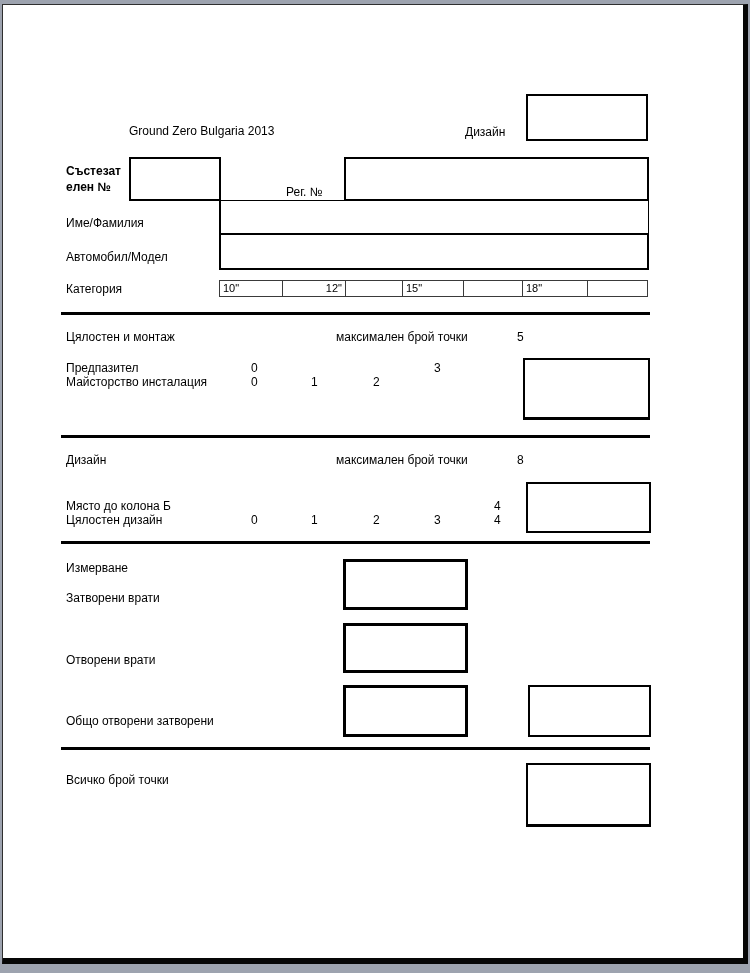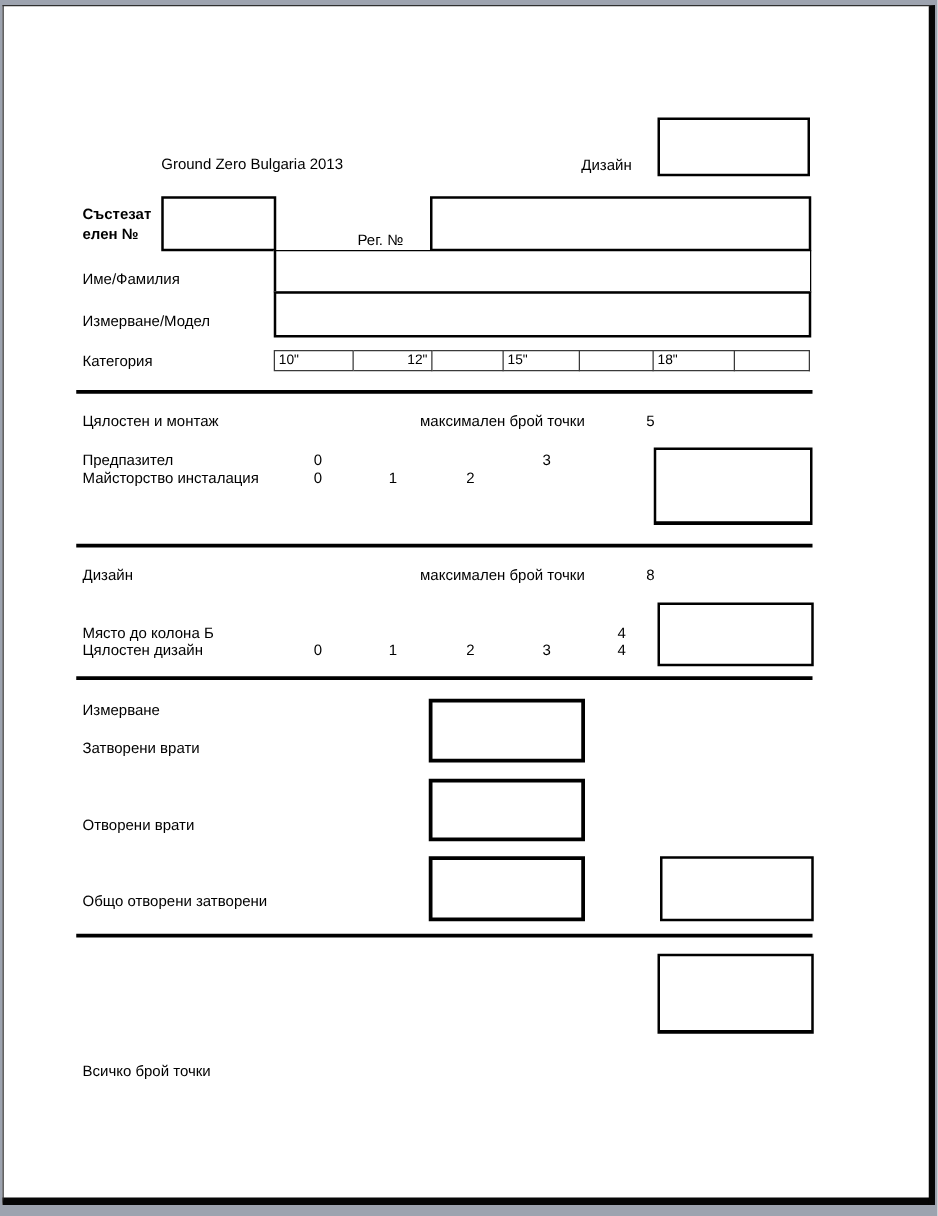--- a/index.html
+++ b/index.html
@@ -50,21 +50,21 @@
     <div>елен №</div>
   </div>
   <div class="box" style="left:126px;top:152px;width:92px;height:44px;"></div>
 
   <div class="t" style="left:283px;top:180px;">Рег. №</div>
   <div class="box" style="left:341px;top:152px;width:305px;height:44px;"></div>
 
   <div class="t" style="left:63px;top:211px;">Име/Фамилия</div>
   <div class="box" style="left:216px;top:195px;width:430px;height:34px;border-width:1px;border-left-width:2px;"></div>
 
-  <div class="t" style="left:63px;top:245px;">Измерване/Модел</div>
+  <div class="t" style="left:63px;top:245px;">Автомобил/Модел</div>
   <div class="box" style="left:216px;top:228px;width:430px;height:37px;"></div>
 
   <div class="t" style="left:63px;top:277px;">Категория</div>
   <div class="cat-row">
     <div class="cat-cell" style="width:64px;">10"</div>
     <div class="cat-cell right" style="width:63px;">12"</div>
     <div class="cat-cell" style="width:57px;"></div>
     <div class="cat-cell" style="width:61px;">15"</div>
     <div class="cat-cell" style="width:59px;"></div>
     <div class="cat-cell" style="width:65px;">18"</div>
@@ -129,16 +129,16 @@
 
   <div class="t" style="left:63px;top:648px;">Отворени врати</div>
   <div class="box bold" style="left:340px;top:618px;width:125px;height:50px;"></div>
 
   <div class="t" style="left:63px;top:709px;">Общо отворени затворени</div>
   <div class="box bold" style="left:340px;top:680px;width:125px;height:52px;"></div>
   <div class="box" style="left:525px;top:680px;width:123px;height:52px;"></div>
 
   <div class="divider" style="top:742px;"></div>
 
-  <div class="t" style="left:63px;top:845px;">Всичко брой точки</div>
+  <div class="t" style="left:63px;top:768px;">Всичко брой точки</div>
   <div class="box" style="left:523px;top:758px;width:125px;height:64px;border-bottom-width:3px;"></div>
 
 </div>
 
 </body></html>

